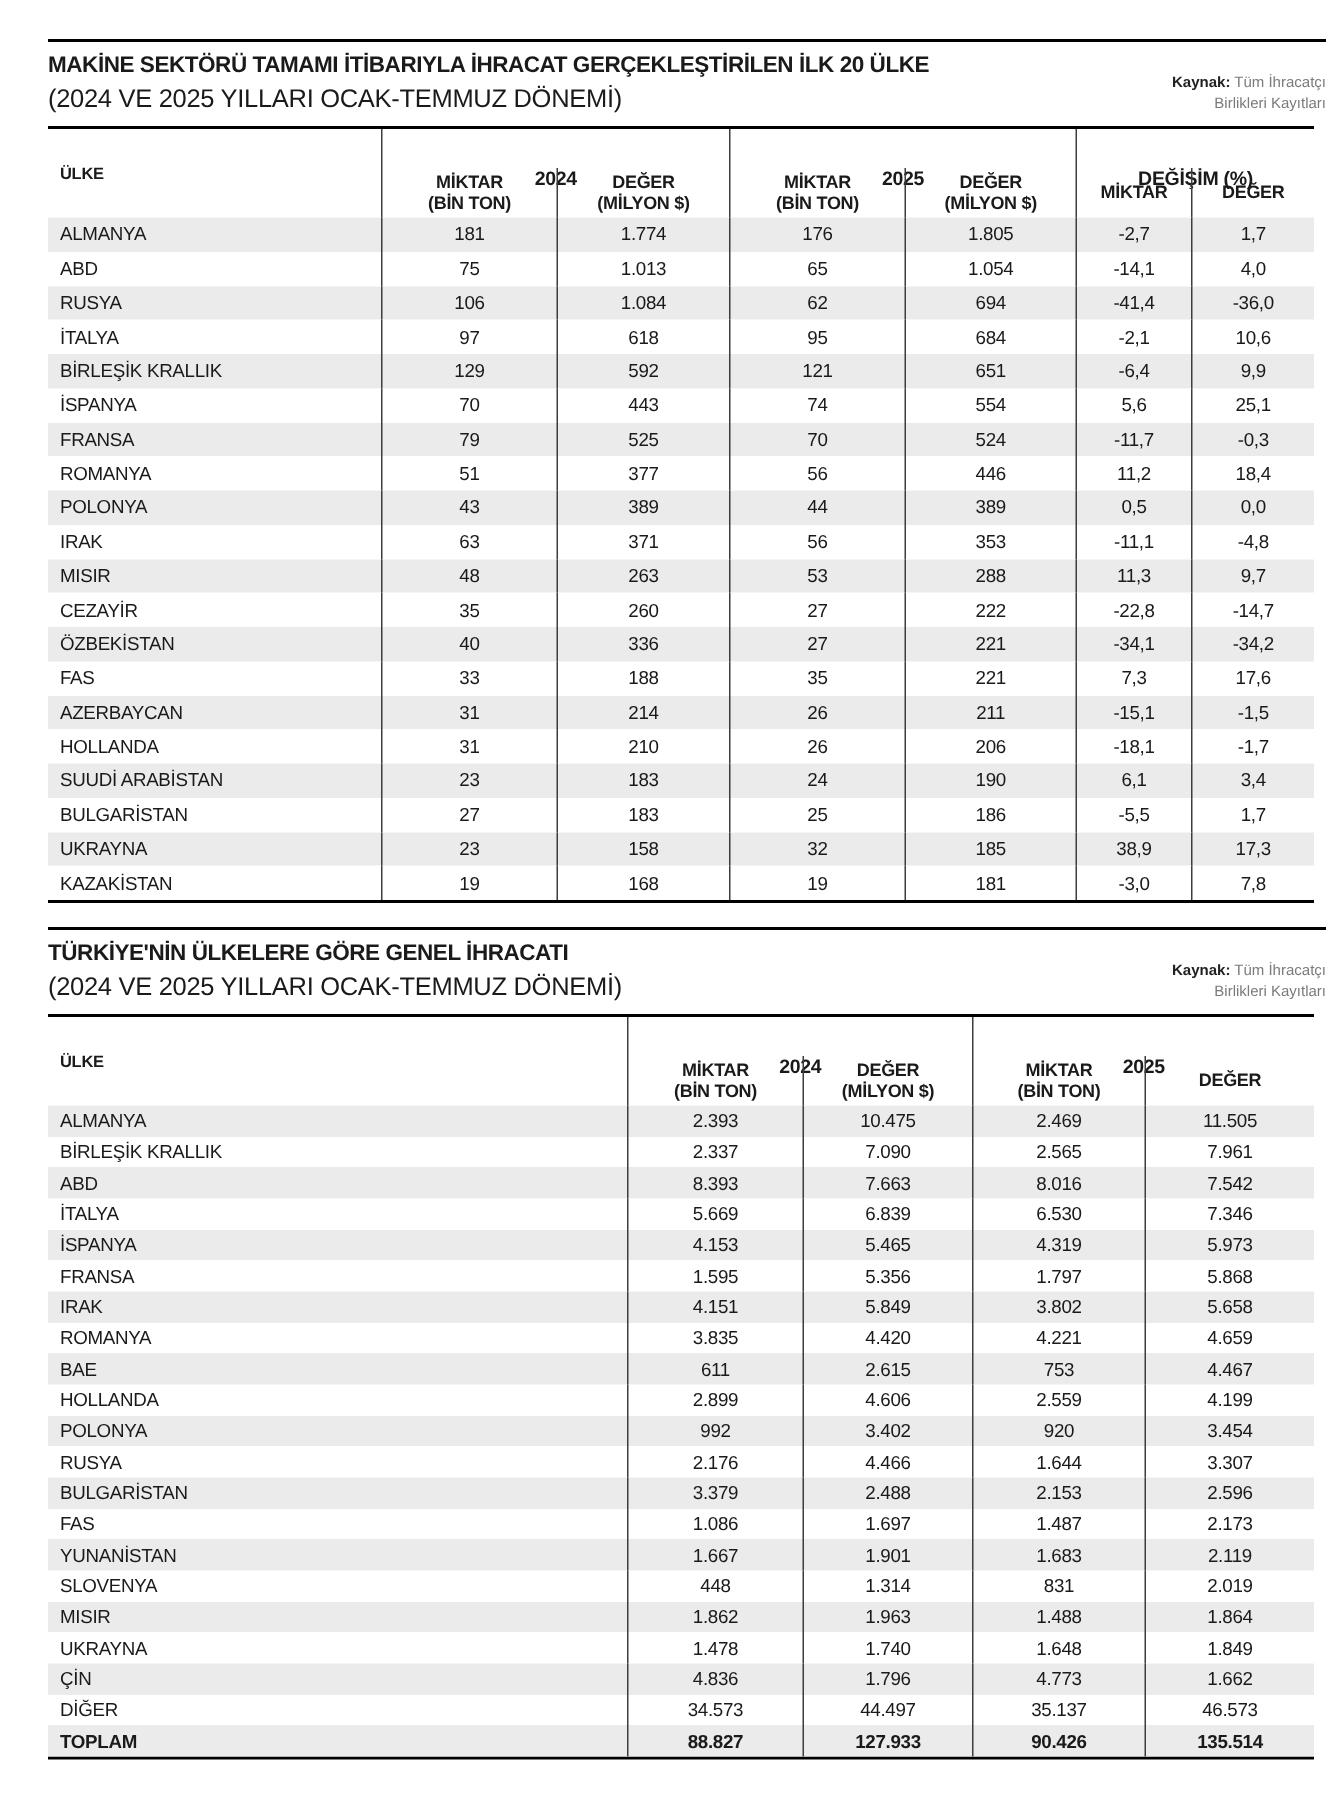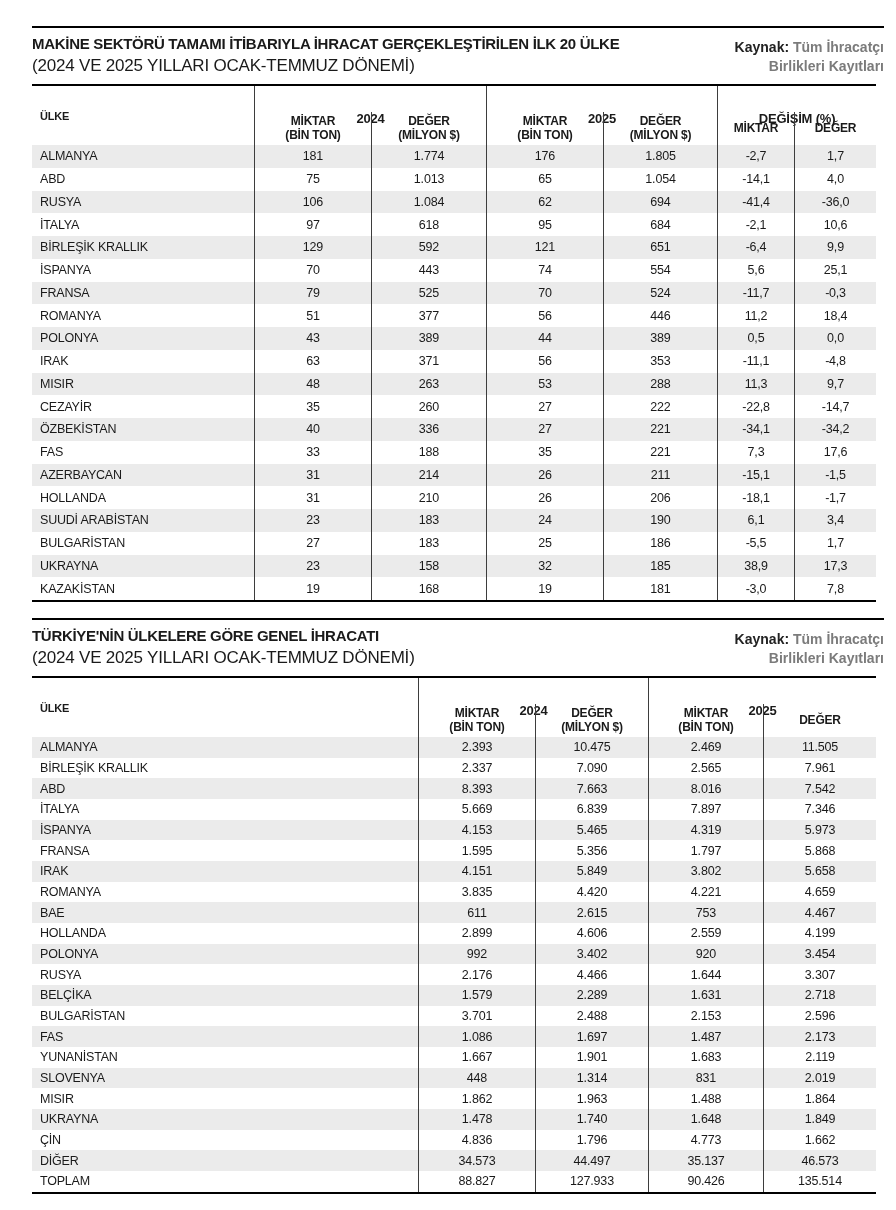--- a/index.html
+++ b/index.html
@@ -8,38 +8,38 @@
     font-family:"Liberation Sans", sans-serif;
     color:#1a1a1a;
     -webkit-font-smoothing:antialiased;
   }
   .page{padding:26px 12px 0 32px;width:852px;}
   .rule{border-top:2px solid #000;height:0;}
   .rule2{margin-top:16px;}
   .sec-head{display:flex;justify-content:space-between;align-items:flex-end;margin:7px 0 8px 0;}
   .title{font-weight:bold;font-size:15px;letter-spacing:-0.3px;line-height:1.2;}
   .subtitle{font-size:17px;letter-spacing:-0.2px;margin-top:3px;}
-  .source{font-size:14px;color:#7b7b7b;text-align:right;line-height:1.35;white-space:nowrap;font-weight:bold;}
+  .source{font-size:10px;color:#7b7b7b;text-align:right;line-height:1.35;white-space:nowrap;}
   .source b{color:#222;}
   .tbl{width:844px;}
   .thead{display:grid;border-top:2px solid #000;grid-template-rows:26px 33px;}
   .t1{grid-template-columns:222px 117px 115px 117px 114px 77px 82px;}
   .t2{grid-template-columns:386px 117px 113px 115px 113px;}
   .ulke{grid-row:1/3;grid-column:1;display:flex;align-items:center;font-weight:bold;font-size:11px;padding-left:8px;letter-spacing:-0.2px;}
   .grp{grid-row:1;text-align:center;font-weight:bold;font-size:13px;padding-top:25px;letter-spacing:-0.2px;}
   .sub{grid-row:2;display:flex;flex-direction:column;align-items:center;justify-content:center;text-align:right;font-weight:bold;font-size:12px;line-height:1.15;letter-spacing:-0.2px;}
   .bl{border-left:1px solid #3d3d3d;}
   .tbody{display:block;}
   .row{display:grid;align-items:stretch;font-size:12.5px;}
   .t1 .row, .row.h1{height:22.75px;}
   .t2 .row, .row.h2{height:20.68px;}
   .row:nth-child(odd){background:#ebebeb;}
   .cell{display:flex;align-items:center;justify-content:center;text-align:center;letter-spacing:-0.2px;}
   .cell.country{justify-content:flex-start;text-align:left;padding-left:8px;}
-  .row.total{font-weight:normal;}
+  .row.total{font-weight:bold;}
   .tbody-wrap{border-bottom:2px solid #000;}
 </style>
 </head>
 <body>
 
 <div class="page">
 
   <div class="rule"></div>
   <div class="sec-head">
     <div>
@@ -322,21 +322,21 @@
             <div class="cell country">ABD</div>
             <div class="cell bl">8.393</div>
             <div class="cell bl">7.663</div>
             <div class="cell bl">8.016</div>
             <div class="cell bl">7.542</div>
           </div>
           <div class="row t2 h2">
             <div class="cell country">İTALYA</div>
             <div class="cell bl">5.669</div>
             <div class="cell bl">6.839</div>
-            <div class="cell bl">7.897</div>
+            <div class="cell bl">6.530</div>
             <div class="cell bl">7.346</div>
           </div>
           <div class="row t2 h2">
             <div class="cell country">İSPANYA</div>
             <div class="cell bl">4.153</div>
             <div class="cell bl">5.465</div>
             <div class="cell bl">4.319</div>
             <div class="cell bl">5.973</div>
           </div>
           <div class="row t2 h2">
@@ -382,29 +382,22 @@
             <div class="cell bl">3.454</div>
           </div>
           <div class="row t2 h2">
             <div class="cell country">RUSYA</div>
             <div class="cell bl">2.176</div>
             <div class="cell bl">4.466</div>
             <div class="cell bl">1.644</div>
             <div class="cell bl">3.307</div>
           </div>
           <div class="row t2 h2">
-            <div class="cell country">BELÇİKA</div>
-            <div class="cell bl">1.579</div>
-            <div class="cell bl">2.289</div>
-            <div class="cell bl">1.631</div>
-            <div class="cell bl">2.718</div>
-          </div>
-          <div class="row t2 h2">
             <div class="cell country">BULGARİSTAN</div>
-            <div class="cell bl">3.701</div>
+            <div class="cell bl">3.379</div>
             <div class="cell bl">2.488</div>
             <div class="cell bl">2.153</div>
             <div class="cell bl">2.596</div>
           </div>
           <div class="row t2 h2">
             <div class="cell country">FAS</div>
             <div class="cell bl">1.086</div>
             <div class="cell bl">1.697</div>
             <div class="cell bl">1.487</div>
             <div class="cell bl">2.173</div>

